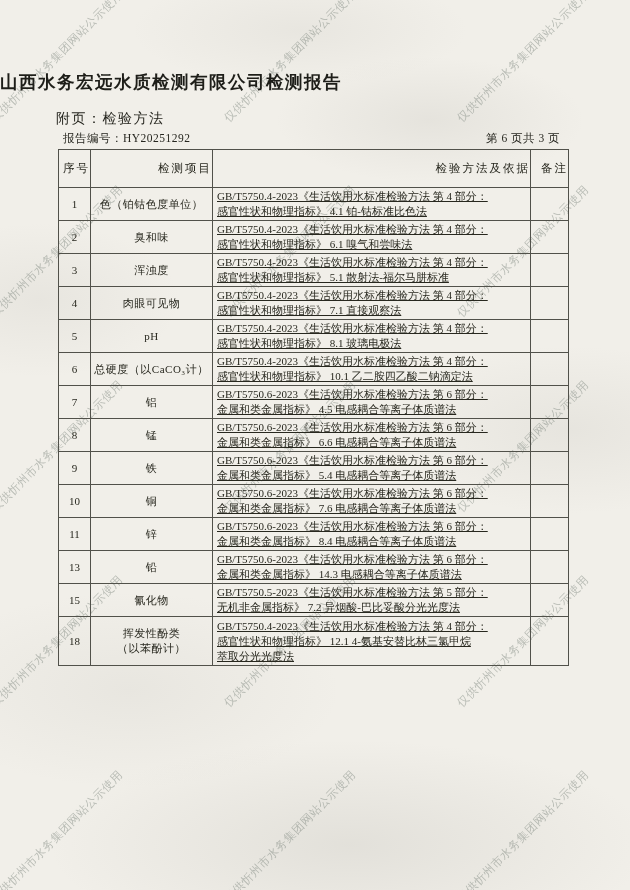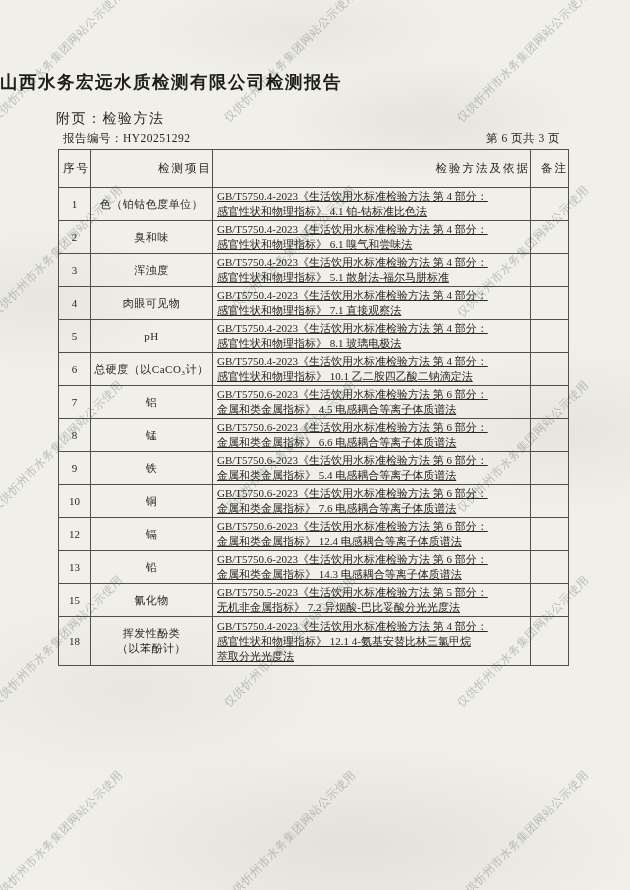--- a/index.html
+++ b/index.html
@@ -184,24 +184,24 @@
             <td class="td-remark"></td>
           </tr>
           <tr>
             <td class="td-no">10</td>
             <td class="td-item">铜</td>
             <td class="td-method">GB/T5750.6-2023《生活饮用水标准检验方法 第 6 部分：
 金属和类金属指标》 7.6 电感耦合等离子体质谱法</td>
             <td class="td-remark"></td>
           </tr>
           <tr>
-            <td class="td-no">12</td>
-            <td class="td-item">镉</td>
-            <td class="td-method">GB/T5750.6-2023《生活饮用水标准检验方法 第 6 部分：
-金属和类金属指标》 12.4 电感耦合等离子体质谱法</td>
+            <td class="td-no">11</td>
+            <td class="td-item">锌</td>
+            <td class="td-method">GB/T5750.6-2023《生活饮用水标准检验方法 第 6 部分：
+金属和类金属指标》 8.4 电感耦合等离子体质谱法</td>
             <td class="td-remark"></td>
           </tr>
           <tr>
             <td class="td-no">13</td>
             <td class="td-item">铅</td>
             <td class="td-method">GB/T5750.6-2023《生活饮用水标准检验方法 第 6 部分：
 金属和类金属指标》 14.3 电感耦合等离子体质谱法</td>
             <td class="td-remark"></td>
           </tr>
           <tr>

